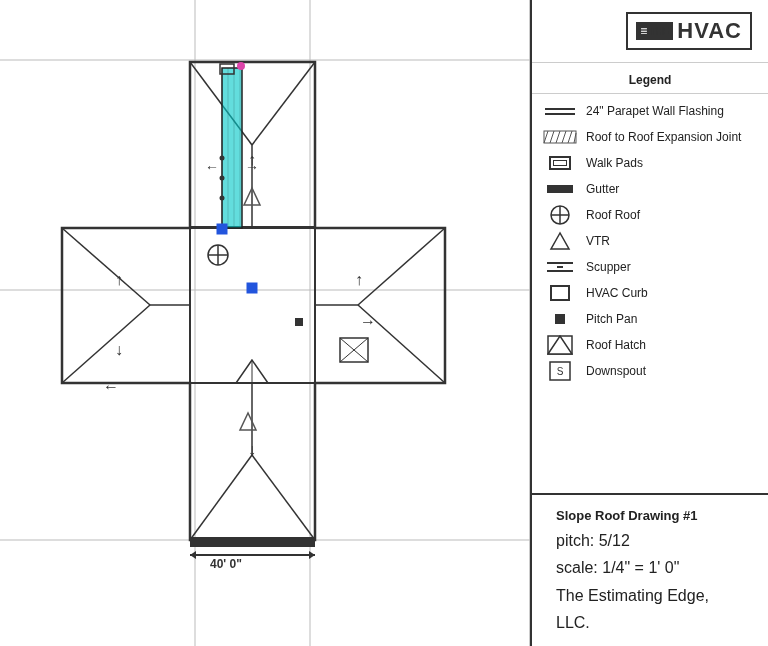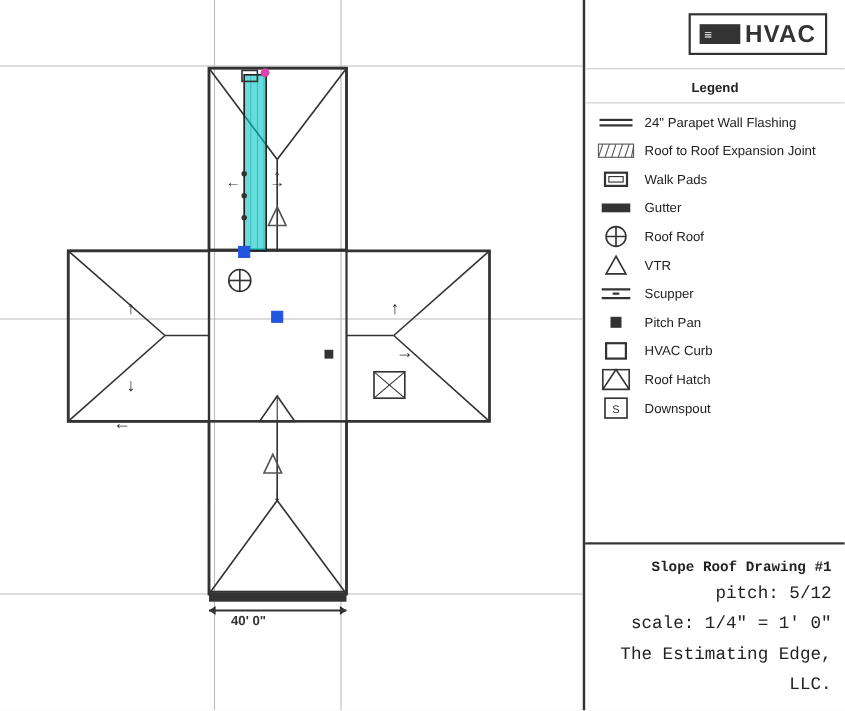--- a/index.html
+++ b/index.html
@@ -139,23 +139,22 @@
       background: #333;
     }
     .sym-hvac {
       width: 20px;
       height: 16px;
       border: 2px solid #333;
     }
     
     .info-section {
       border-top: 2px solid #333;
-      padding: 10px 12px;
-      text-align: right;
-      font-family: Liberation Mono, monospace;
+      padding: 10px 24px;
+      text-align: left;
     }
     .info-section p {
       font-size: 16px;
       color: #222;
       line-height: 1.7;
     }
     .info-section .title-line {
       font-weight: bold;
       font-size: 13px;
     }
@@ -363,30 +362,30 @@
             <line x1="2" y1="4" x2="28" y2="4" stroke="#333" stroke-width="2"></line>
             <line x1="12" y1="8" x2="18" y2="8" stroke="#333" stroke-width="2"></line>
             <line x1="2" y1="12" x2="28" y2="12" stroke="#333" stroke-width="2"></line>
           </svg>
         </div>
         <span class="legend-label">Scupper</span>
       </div>
 
       <div class="legend-item">
         <div class="legend-symbol">
+          <div class="sym-hvac"></div>
+        </div>
+        <span class="legend-label">HVAC Curb</span>
+      </div>
+
+      <div class="legend-item">
+        <div class="legend-symbol">
           <div class="sym-pitch-pan"></div>
         </div>
         <span class="legend-label">Pitch Pan</span>
-      </div>
-
-      <div class="legend-item">
-        <div class="legend-symbol">
-          <div class="sym-hvac"></div>
-        </div>
-        <span class="legend-label">HVAC Curb</span>
       </div>
 
       <div class="legend-item">
         <div class="legend-symbol">
           <svg width="26" height="20">
             <rect x="1" y="1" width="24" height="18" fill="white" stroke="#333" stroke-width="1.5"></rect>
             <polygon points="1,19 13,1 25,19" fill="white" stroke="#333" stroke-width="1.5"></polygon>
           </svg>
         </div>
         <span class="legend-label">Roof Hatch</span>

